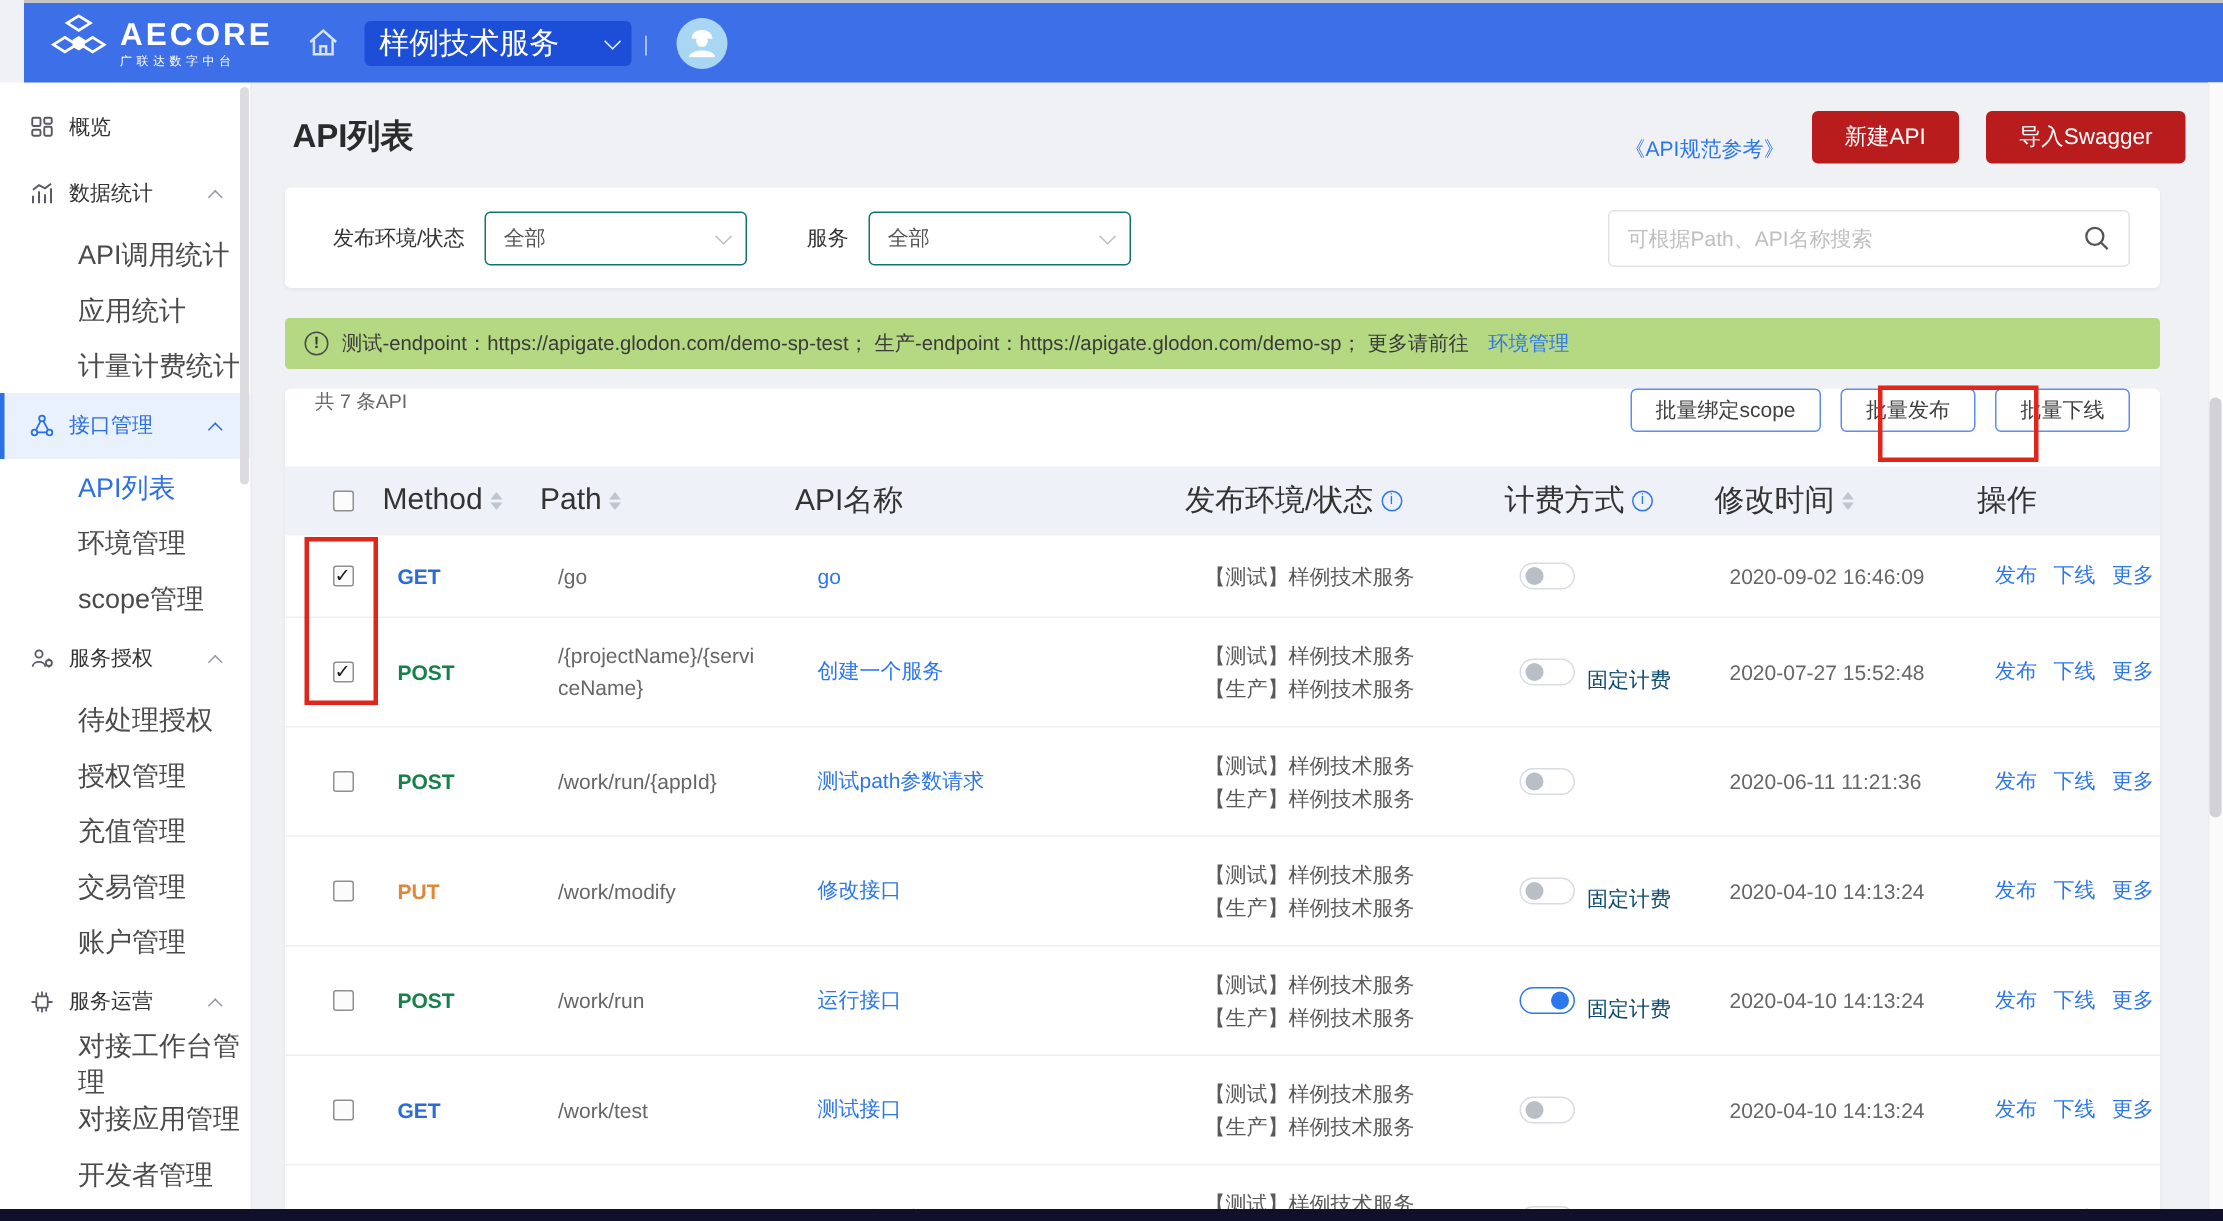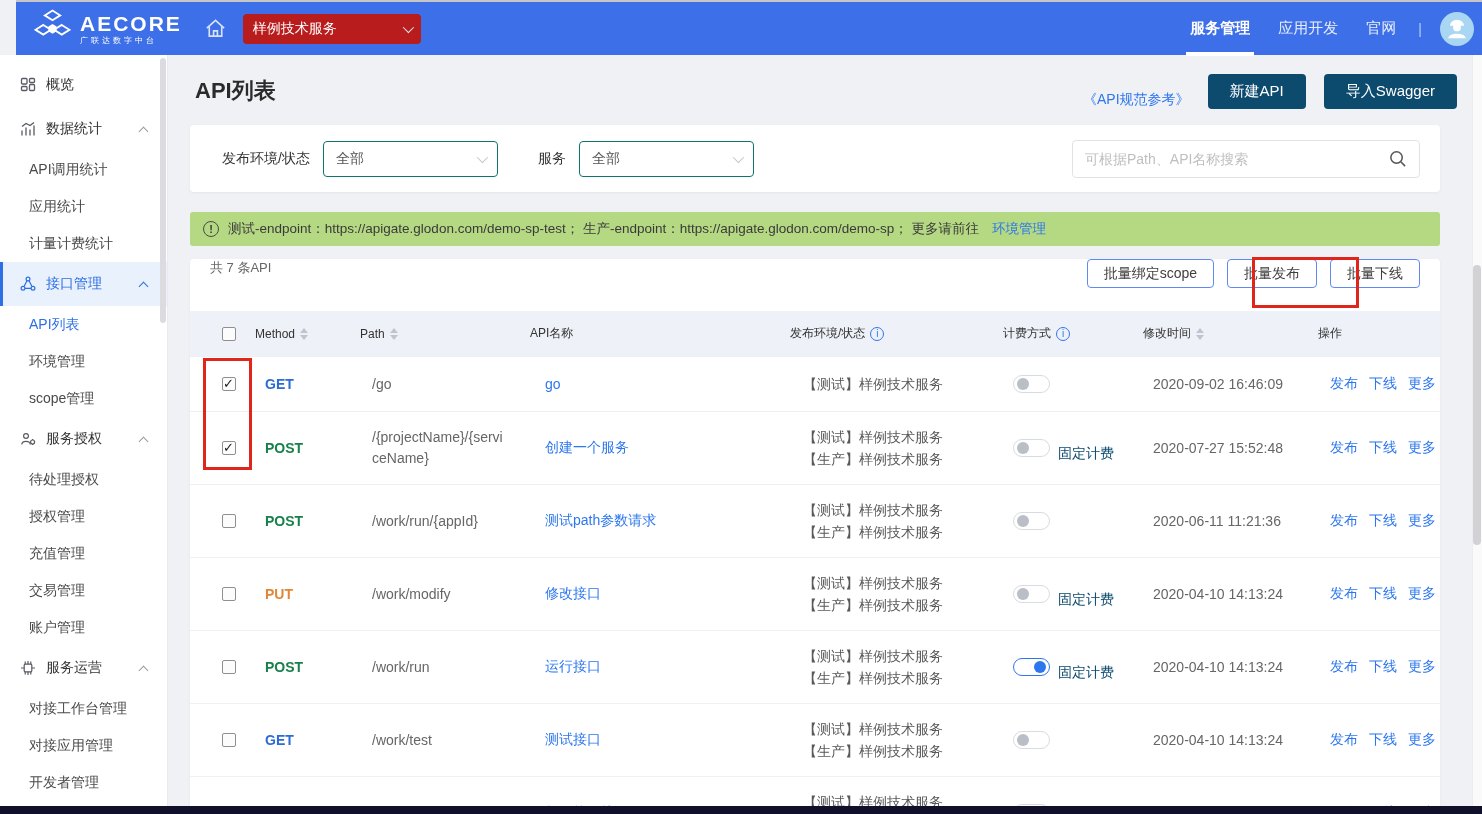--- a/index.html
+++ b/index.html
@@ -13,23 +13,23 @@
     position:absolute; top:0; left:16px; width:1482px; height:55px;
     background:#3D6FE8; border-top:2px solid #C6C6C6;
     display:flex; align-items:center; z-index:20;
   }
   .logo{ display:flex; align-items:center; gap:9px; margin-left:18px; }
   .logo-text{ color:#fff; line-height:1; }
   .logo-title{ font-size:21px; font-weight:bold; letter-spacing:2px; }
   .logo-sub{ font-size:8px; letter-spacing:3px; margin-top:3px; }
   .home-icon{ margin-left:22px; display:flex; }
   .svc-pill{
-    margin-left:16px; width:178px; height:30px; background:#b91c1c;
+    margin-left:16px; width:178px; height:30px; background:#1d4ed8;
     border-radius:4px; display:flex; align-items:center; padding:0 10px;
-    color:#fff; font-size:14px; cursor:pointer;
+    color:#fff; font-size:20px; cursor:pointer;
   }
   .chev-down{
     width:8px; height:8px; border-right:1.6px solid currentColor; border-bottom:1.6px solid currentColor;
     transform:rotate(45deg) translateY(-2px); display:inline-block;
   }
   .svc-pill .chev-down{ margin-left:auto; color:#E6EDFC; }
   .top-nav{ margin-left:auto; display:flex; align-items:stretch; height:55px; }
   .nav-item{
     display:flex; align-items:center; padding:0 14px; color:#E7EDFC;
     font-size:15px; position:relative; cursor:pointer;
@@ -57,36 +57,36 @@
   .side-group.active .sicon{ color:#2D6FE4; }
   .side-group.active::before{
     content:""; position:absolute; left:0; top:0; bottom:0; width:3px; background:#2D6FE4;
   }
   .chev-up{
     width:7px; height:7px; border-left:1.5px solid #9A9AA2; border-top:1.5px solid #9A9AA2;
     transform:rotate(45deg); margin:4px 20px 0 auto;
   }
   .side-group.active .chev-up{ border-color:#2D6FE4; }
   .side-child{
-    height:37px; display:flex; align-items:center; padding-left:29px;
-    font-size:14px; color:#4A4A4A; cursor:pointer;
+    height:37px; display:flex; align-items:center; padding-left:52px;
+    font-size:18px; color:#4A4A4A; cursor:pointer;
   }
   .side-child.active{ color:#2D6FE4; }
   .side-scroll-thumb{
     position:absolute; left:160px; top:58px; width:6px; height:265px;
     background:#DCDCE0; border-radius:3px; z-index:12;
   }
   
   .main{ position:absolute; left:168px; top:55px; right:0; bottom:0; overflow:hidden; }
   .page-head{ display:flex; align-items:center; margin:18px 25px 0 27px; height:36px; }
   .page-title{ font-size:22px; font-weight:600; color:#2B2B2B; }
   .head-actions{ margin-left:auto; display:flex; align-items:flex-end; gap:18px; }
   .spec-link{ color:#2D77EE; font-size:14px; cursor:pointer; }
   .btn-primary{
-    background:#0c4a6e; color:#fff; height:35px; padding:0 22px; border-radius:4px;
+    background:#b91c1c; color:#fff; height:35px; padding:0 22px; border-radius:4px;
     font-size:15px; display:flex; align-items:center; border:none; cursor:pointer;
     font-family:inherit;
   }
   
   .filter-card{
     margin:16px 42px 0 22px; height:67px; background:#fff; border-radius:4px;
     display:flex; align-items:center; padding:0 20px 0 32px; box-shadow:0 1px 3px rgba(0,0,0,.05);
   }
   .f-label{ font-size:14px; color:#333; margin-right:13px; }
   .select{
@@ -125,21 +125,21 @@
   .batch-group{ margin-left:auto; display:flex; gap:13px; }
   .btn-outline{
     height:29px; padding:0 16px; background:#fff; border:1px solid #5E8BEF; border-radius:4px;
     color:#3E3E3E; font-size:14px; cursor:pointer; font-family:inherit; display:flex; align-items:center;
   }
   .btn-outline.gap-extra{ }
   .tgrid{
     display:grid; grid-template-columns:65px 105px 170px 260px 213px 140px 175px 1fr;
     align-items:center;
   }
-  .thead{ height:45px; background:#EFF1F8; font-size:12px; color:#333; }
+  .thead{ height:45px; background:#EFF1F8; font-size:20px; color:#333; }
   .th{ display:flex; align-items:center; }
   .cb{
     width:14px; height:14px; border:1px solid #8F8F8F; border-radius:2px; background:#FCFCFC;
     margin-left:32px; position:relative; cursor:pointer; flex:none;
   }
   .cb.checked::after{
     content:"✓"; position:absolute; left:0px; top:-2px; font-size:13px; font-weight:bold; color:#1A1A1A;
   }
   .sort{ display:inline-flex; flex-direction:column; margin-left:5px; }
   .sort i{ width:0; height:0; border-left:4px solid transparent; border-right:4px solid transparent; }
@@ -207,25 +207,20 @@
     <svg width="23" height="23" viewBox="0 0 24 24" fill="none" stroke="#D9E4FA" stroke-width="1.7">
       <path d="M3 11.5 L12 3.5 L21 11.5"></path>
       <path d="M5.5 10 V20 H18.5 V10"></path>
       <path d="M10 20 V14.5 H14 V20"></path>
     </svg>
   </span>
   <div class="svc-pill">
     <span>样例技术服务</span>
     <span class="chev-down"></span>
   </div>
-  <div class="top-nav">
-      <div class="nav-item active">服务管理</div>
-      <div class="nav-item">应用开发</div>
-      <div class="nav-item">官网</div>
-    </div>
   <div class="nav-divider">|</div>
   <div class="avatar">
     <svg width="26" height="26" viewBox="0 0 24 24">
       <path d="M5.5 9 a6.5 5.5 0 0 1 13 0 Z" fill="#fff"></path>
       <circle cx="12" cy="10.5" r="3.6" fill="#fff"></circle>
       <path d="M4 20.5 C4 15 20 15 20 20.5 Z" fill="#fff"></path>
     </svg>
   </div>
 </div>
 

